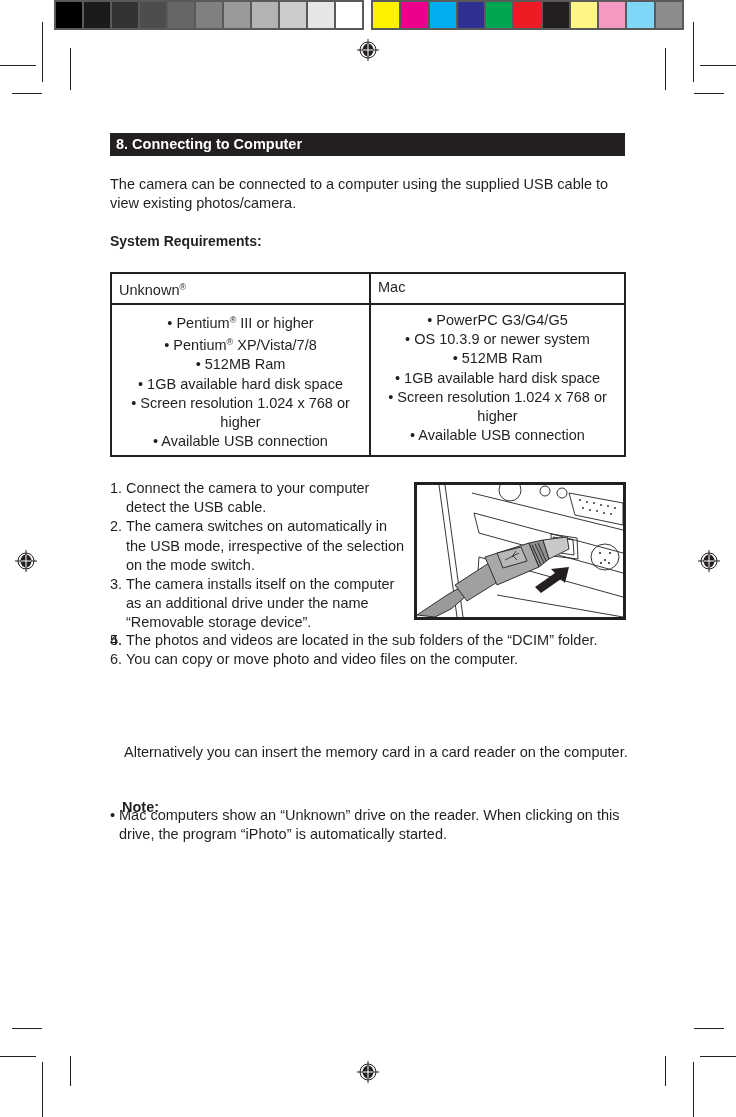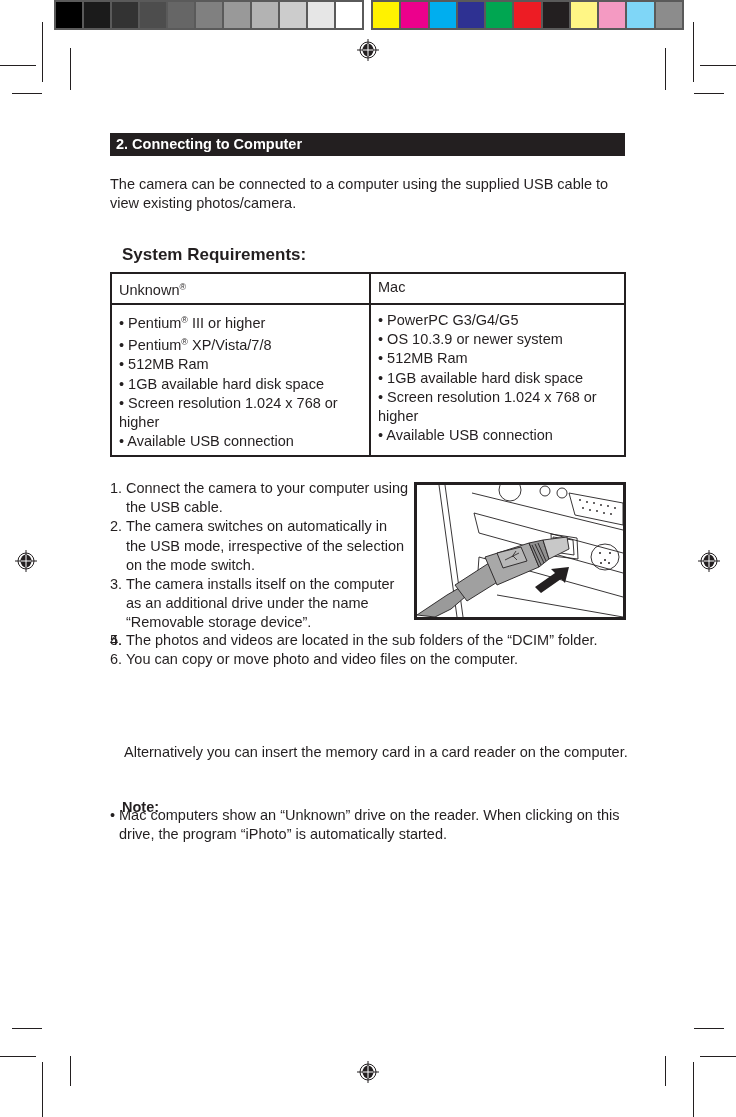--- a/index.html
+++ b/index.html
@@ -21,31 +21,31 @@
 
   
   .section-bar { position: absolute; left: 110px; top: 133px; width: 515px; height: 23px;
                  background: #231f20; box-sizing: border-box; padding-left: 6px; }
   .section-title { color: #ffffff; font-weight: bold; font-size: 14.5px; line-height: 23px; }
 
   .intro { position: absolute; left: 110px; top: 175px; width: 520px;
            font-size: 14.5px; line-height: 19px; margin: 0; }
 
   .req-heading { position: absolute; left: 110px; top: 233px; font-weight: bold;
-                 font-size: 17px; margin: 12px; }
+                 font-size: 14px; margin: 0; }
 
   table.req { position: absolute; left: 110px; top: 272px; width: 516px;
               border-collapse: collapse; font-size: 14.5px; }
   table.req th, table.req td { border: 2px solid #231f20; text-align: left;
               vertical-align: top; font-weight: normal; padding: 3px 7px; }
   table.req th { height: 22px; line-height: 22px; padding-top: 2px; padding-bottom: 2px; }
   table.req td { padding-top: 6px; padding-bottom: 4px; line-height: 19.2px; }
   table.req th:first-child, table.req td:first-child { width: 243px; }
   sup.reg-mark { font-size: 9px; vertical-align: 5px; }
-  .req-line { display: block; }
+  .req-line { display: block; text-align: center; }
 
   ol.steps-a { position: absolute; left: 110px; top: 479px; width: 300px; margin: 0;
                padding: 0; list-style: none; font-size: 14.5px; line-height: 19.2px; }
   ol.steps-b { position: absolute; left: 110px; top: 631px; width: 520px; margin: 0;
                padding: 0; list-style: none; font-size: 14.5px; line-height: 19.2px; }
   .step { position: relative; padding-left: 16px; }
   .step-num { position: absolute; left: 0; top: 0; }
 
   .illustration { position: absolute; left: 414px; top: 482px; width: 212px; height: 138px;
                   border: 3px solid #231f20; box-sizing: border-box; overflow: hidden; background: #fff; }
@@ -134,21 +134,21 @@
 <svg class="reg" style="left:697px; top:549px;" viewBox="0 0 24 24">
   <circle cx="12" cy="12" r="8" fill="none" stroke="#231f20" stroke-width="1"></circle>
   <ellipse cx="12" cy="12" rx="5.5" ry="6.5" fill="#231f20"></ellipse>
   <line x1="1" y1="12" x2="23" y2="12" stroke="#231f20" stroke-width="1"></line>
   <line x1="12" y1="1" x2="12" y2="23" stroke="#231f20" stroke-width="1"></line>
   <line x1="7" y1="12" x2="17" y2="12" stroke="#fff" stroke-width="1"></line>
   <line x1="12" y1="6" x2="12" y2="18" stroke="#fff" stroke-width="1"></line>
 </svg>
 
 <div class="section-bar">
-  <span class="section-title">2. Connecting to Computer</span>
+  <span class="section-title">8. Connecting to Computer</span>
 </div>
 
 <p class="intro">The camera can be connected to a computer using the supplied USB cable to view existing photos/camera.</p>
 
 <h3 class="req-heading">System Requirements:</h3>
 
 <table class="req">
   <thead>
     <tr>
       <th><span>Unknown</span><sup class="reg-mark">®</sup></th>
@@ -171,21 +171,21 @@
           <span class="req-line"><span>• 512MB Ram</span></span>
           <span class="req-line"><span>• 1GB available hard disk space</span></span>
           <span class="req-line"><span>• Screen resolution 1.024 x 768 or higher</span></span>
           <span class="req-line"><span>• Available USB connection</span></span>
         </td>
     </tr>
   </tbody>
 </table>
 
 <ol class="steps-a">
-  <li class="step"><span class="step-num">1.</span><span>Connect the camera to your computer using the USB cable.</span></li>
+  <li class="step"><span class="step-num">1.</span><span>Connect the camera to your computer detect the USB cable.</span></li>
   <li class="step"><span class="step-num">2.</span><span>The camera switches on automatically in the USB mode, irrespective of the selection on the mode switch.</span></li>
   <li class="step"><span class="step-num">3.</span><span>The camera installs itself on the computer as an additional drive under the name “Removable storage device”.</span></li>
 </ol>
 
 <div class="illustration">
   <svg width="206" height="132" viewBox="0 0 206 132">
     <g fill="none" stroke="#231f20" stroke-width="0.9">
 
       <line x1="22" y1="0" x2="40" y2="132"></line>
       <line x1="28" y1="0" x2="46" y2="132"></line>

